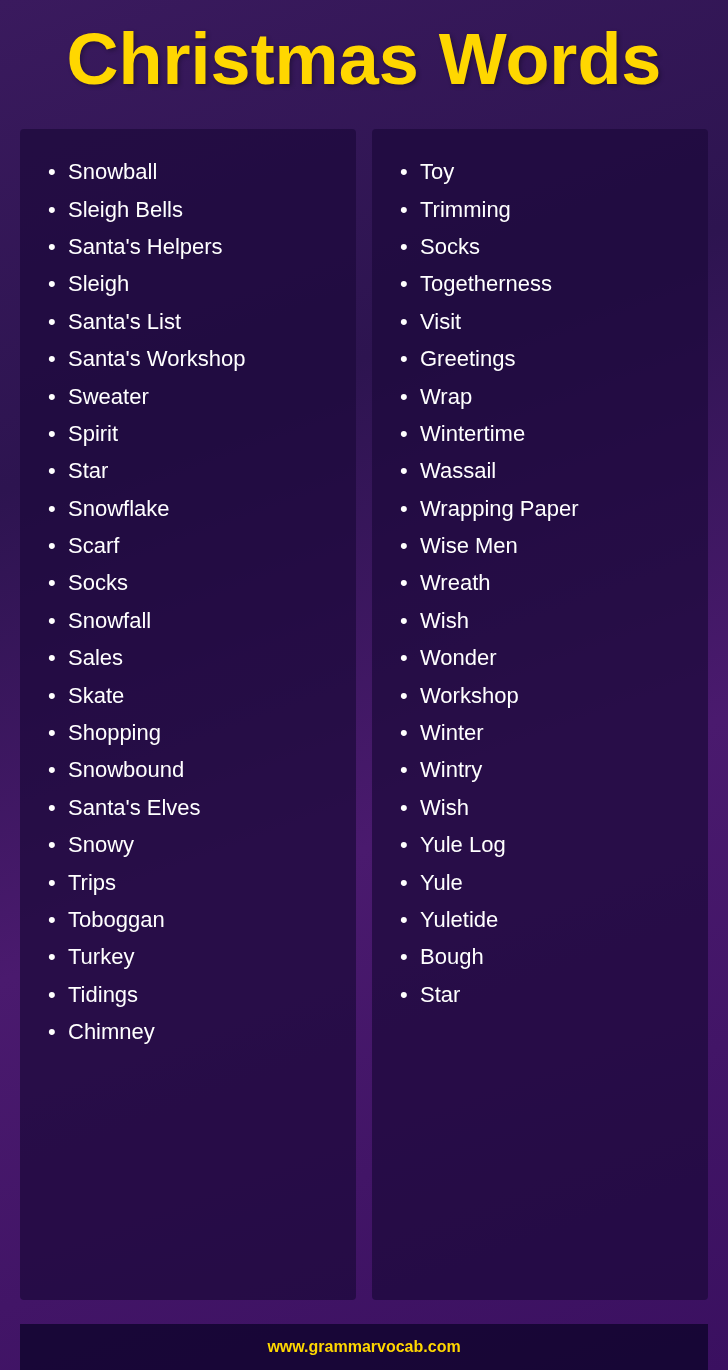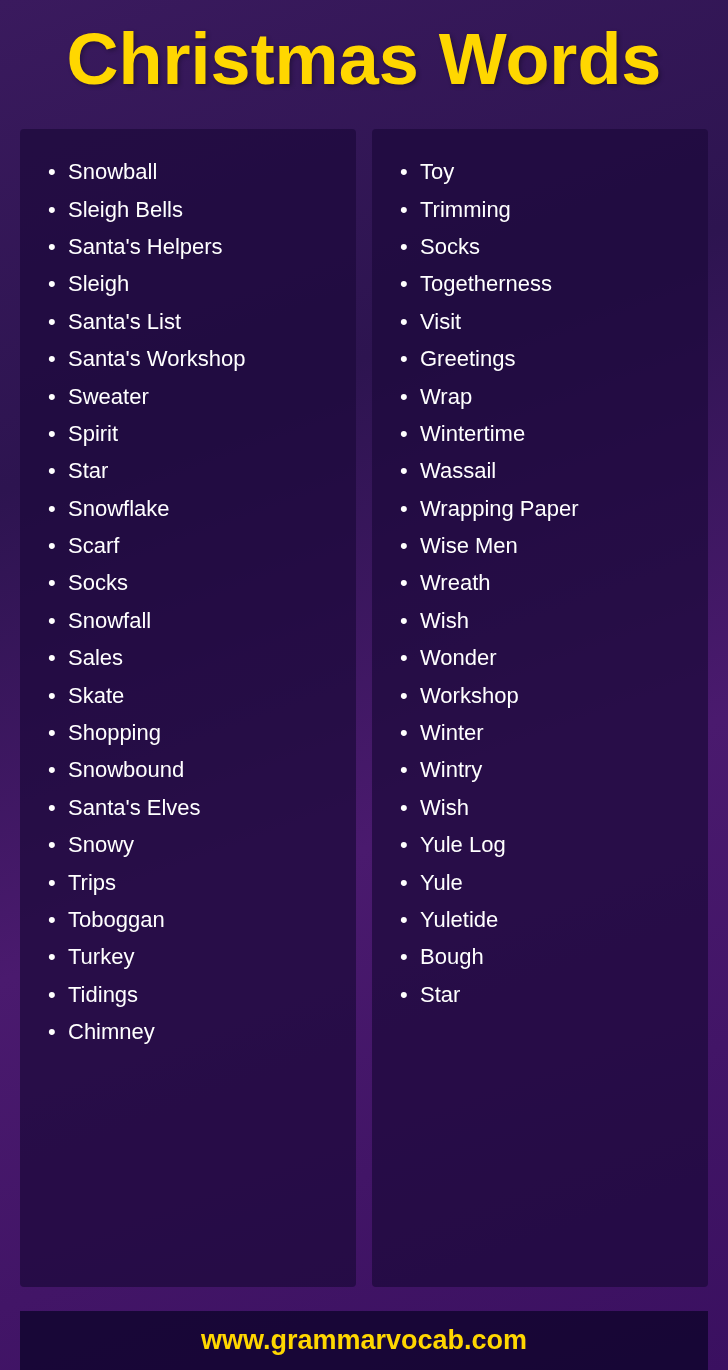--- a/index.html
+++ b/index.html
@@ -69,21 +69,21 @@
     .footer {
       width: 100%;
       background: rgba(20, 5, 50, 0.9);
       text-align: center;
       padding: 14px;
       margin-top: 24px;
     }
 
     .footer-url {
       color: #FFD700;
-      font-size: 27px;
+      font-size: 16px;
       font-weight: 600;
     }
   </style>
 </head>
 <body>
 
 <h1 class="title">Christmas Words</h1>
 
 <div class="lists-container">
   <div class="list-column">

